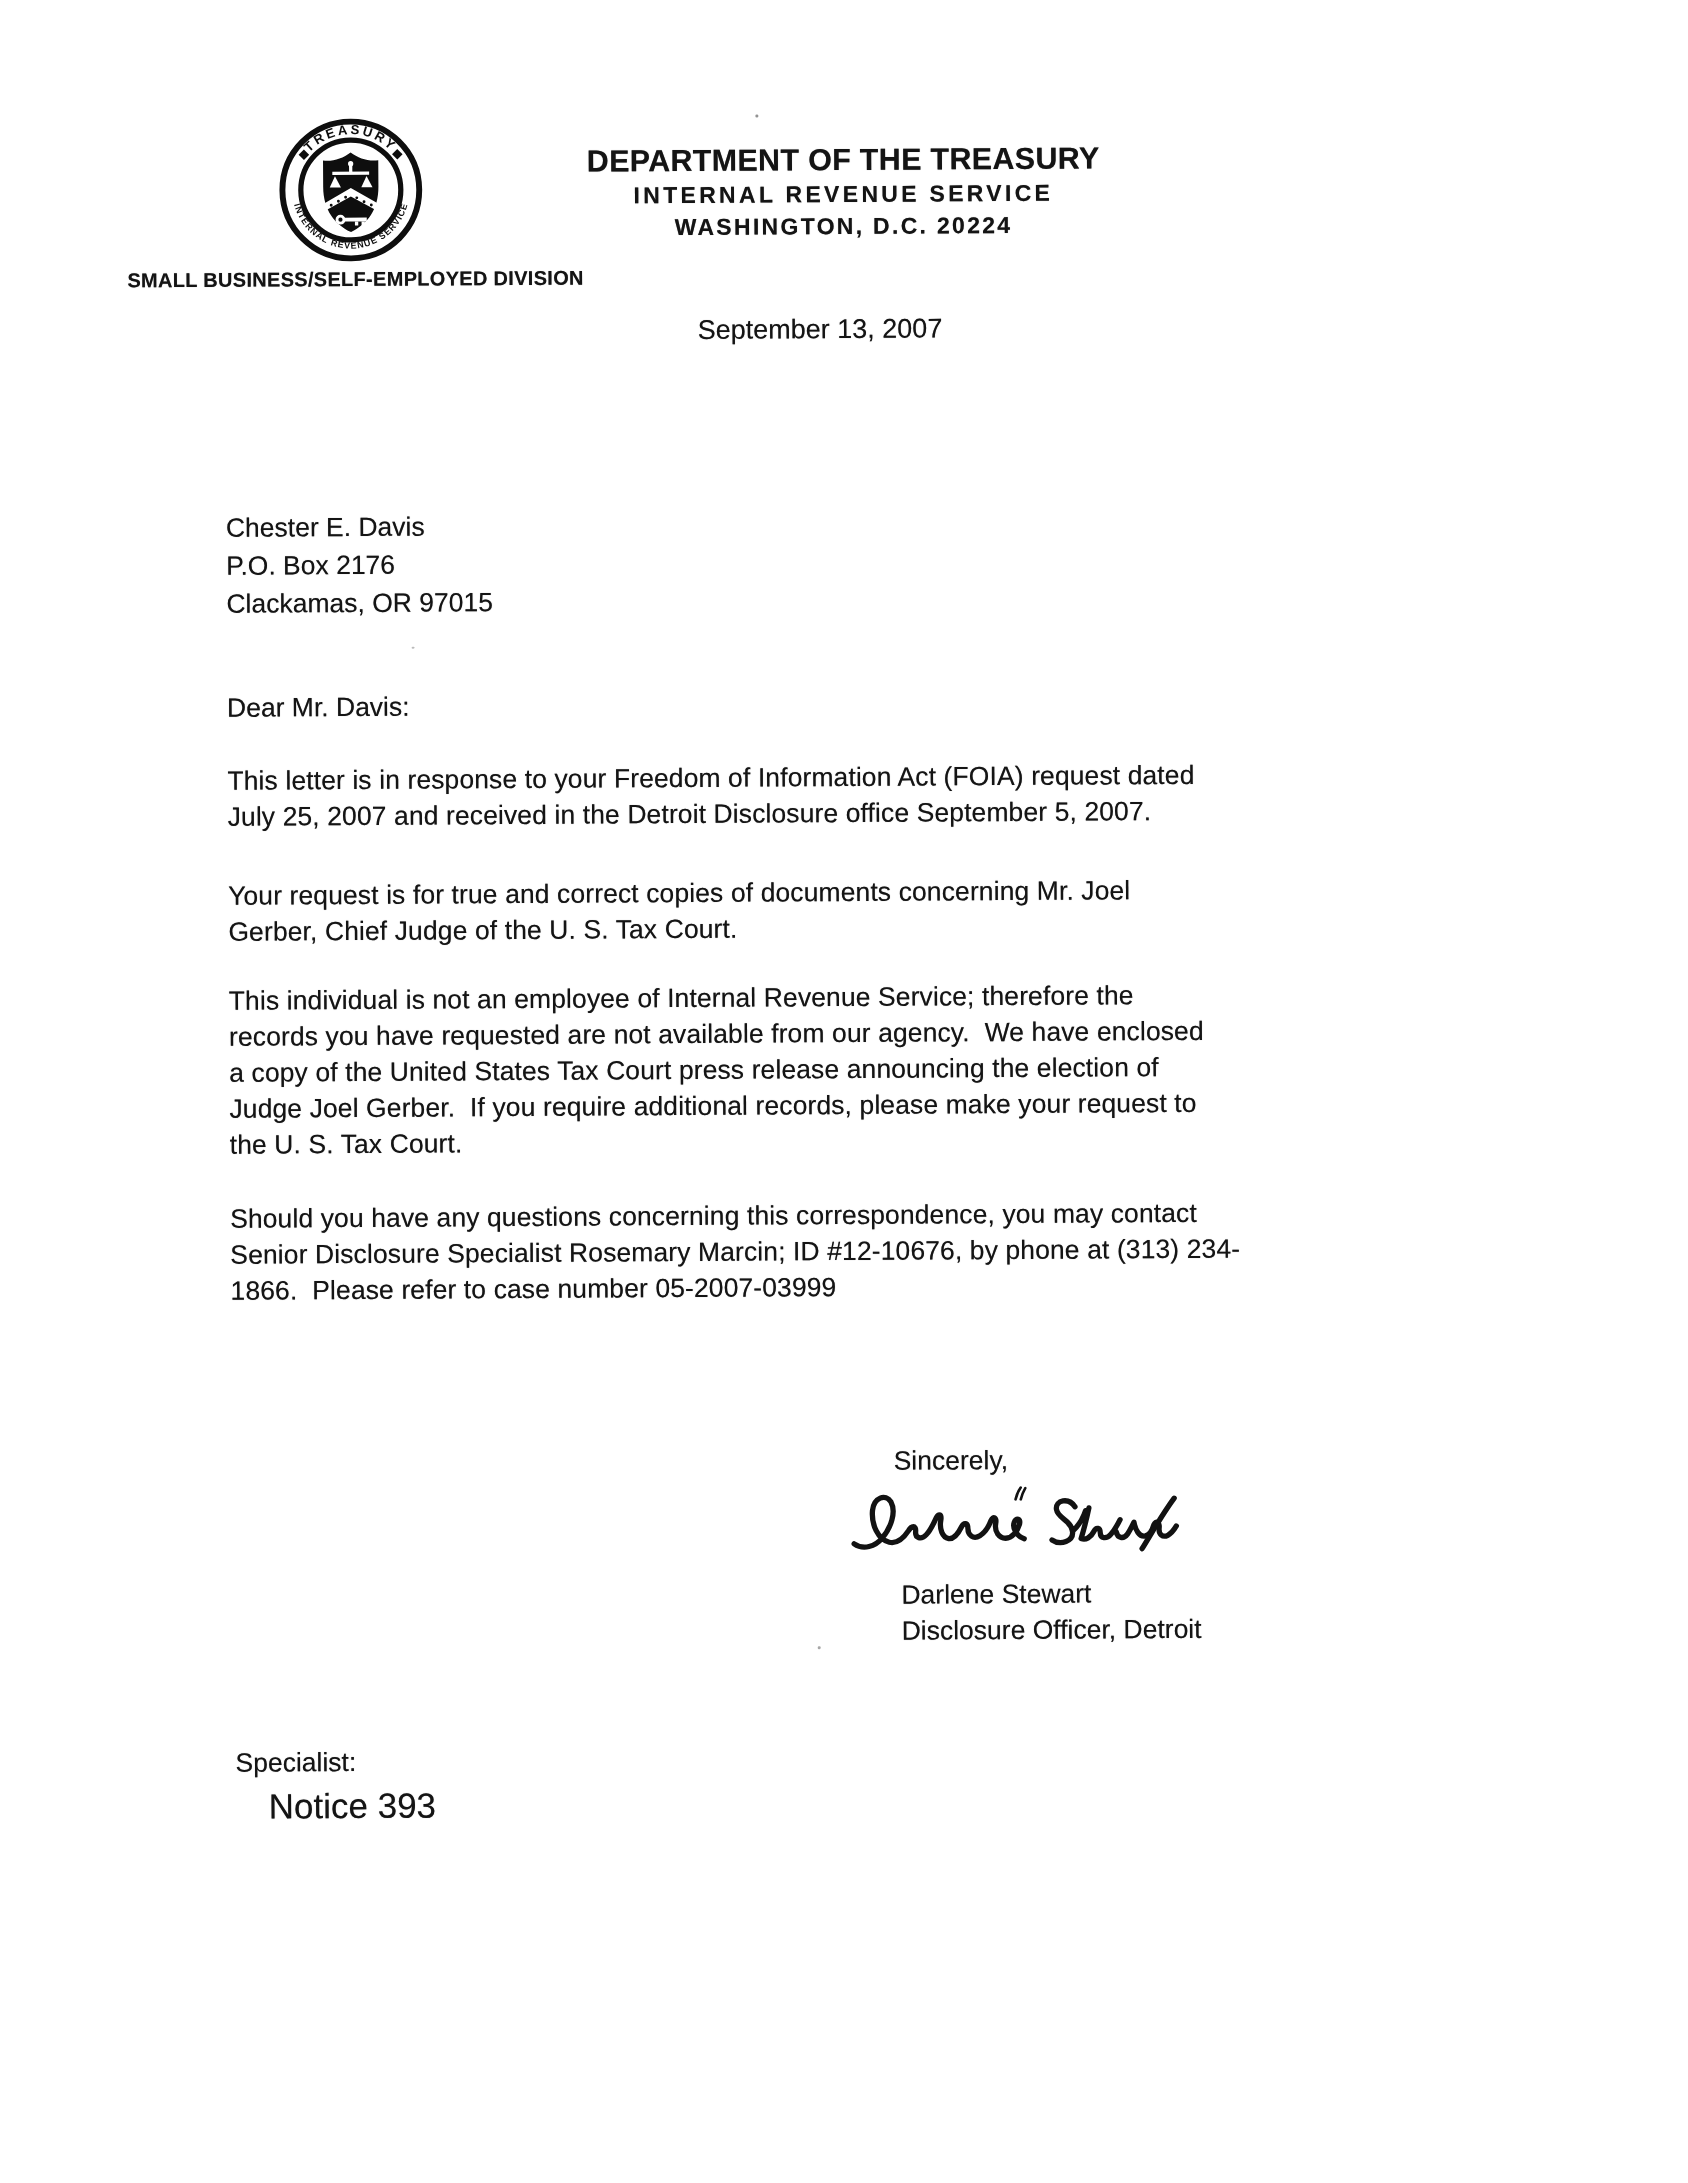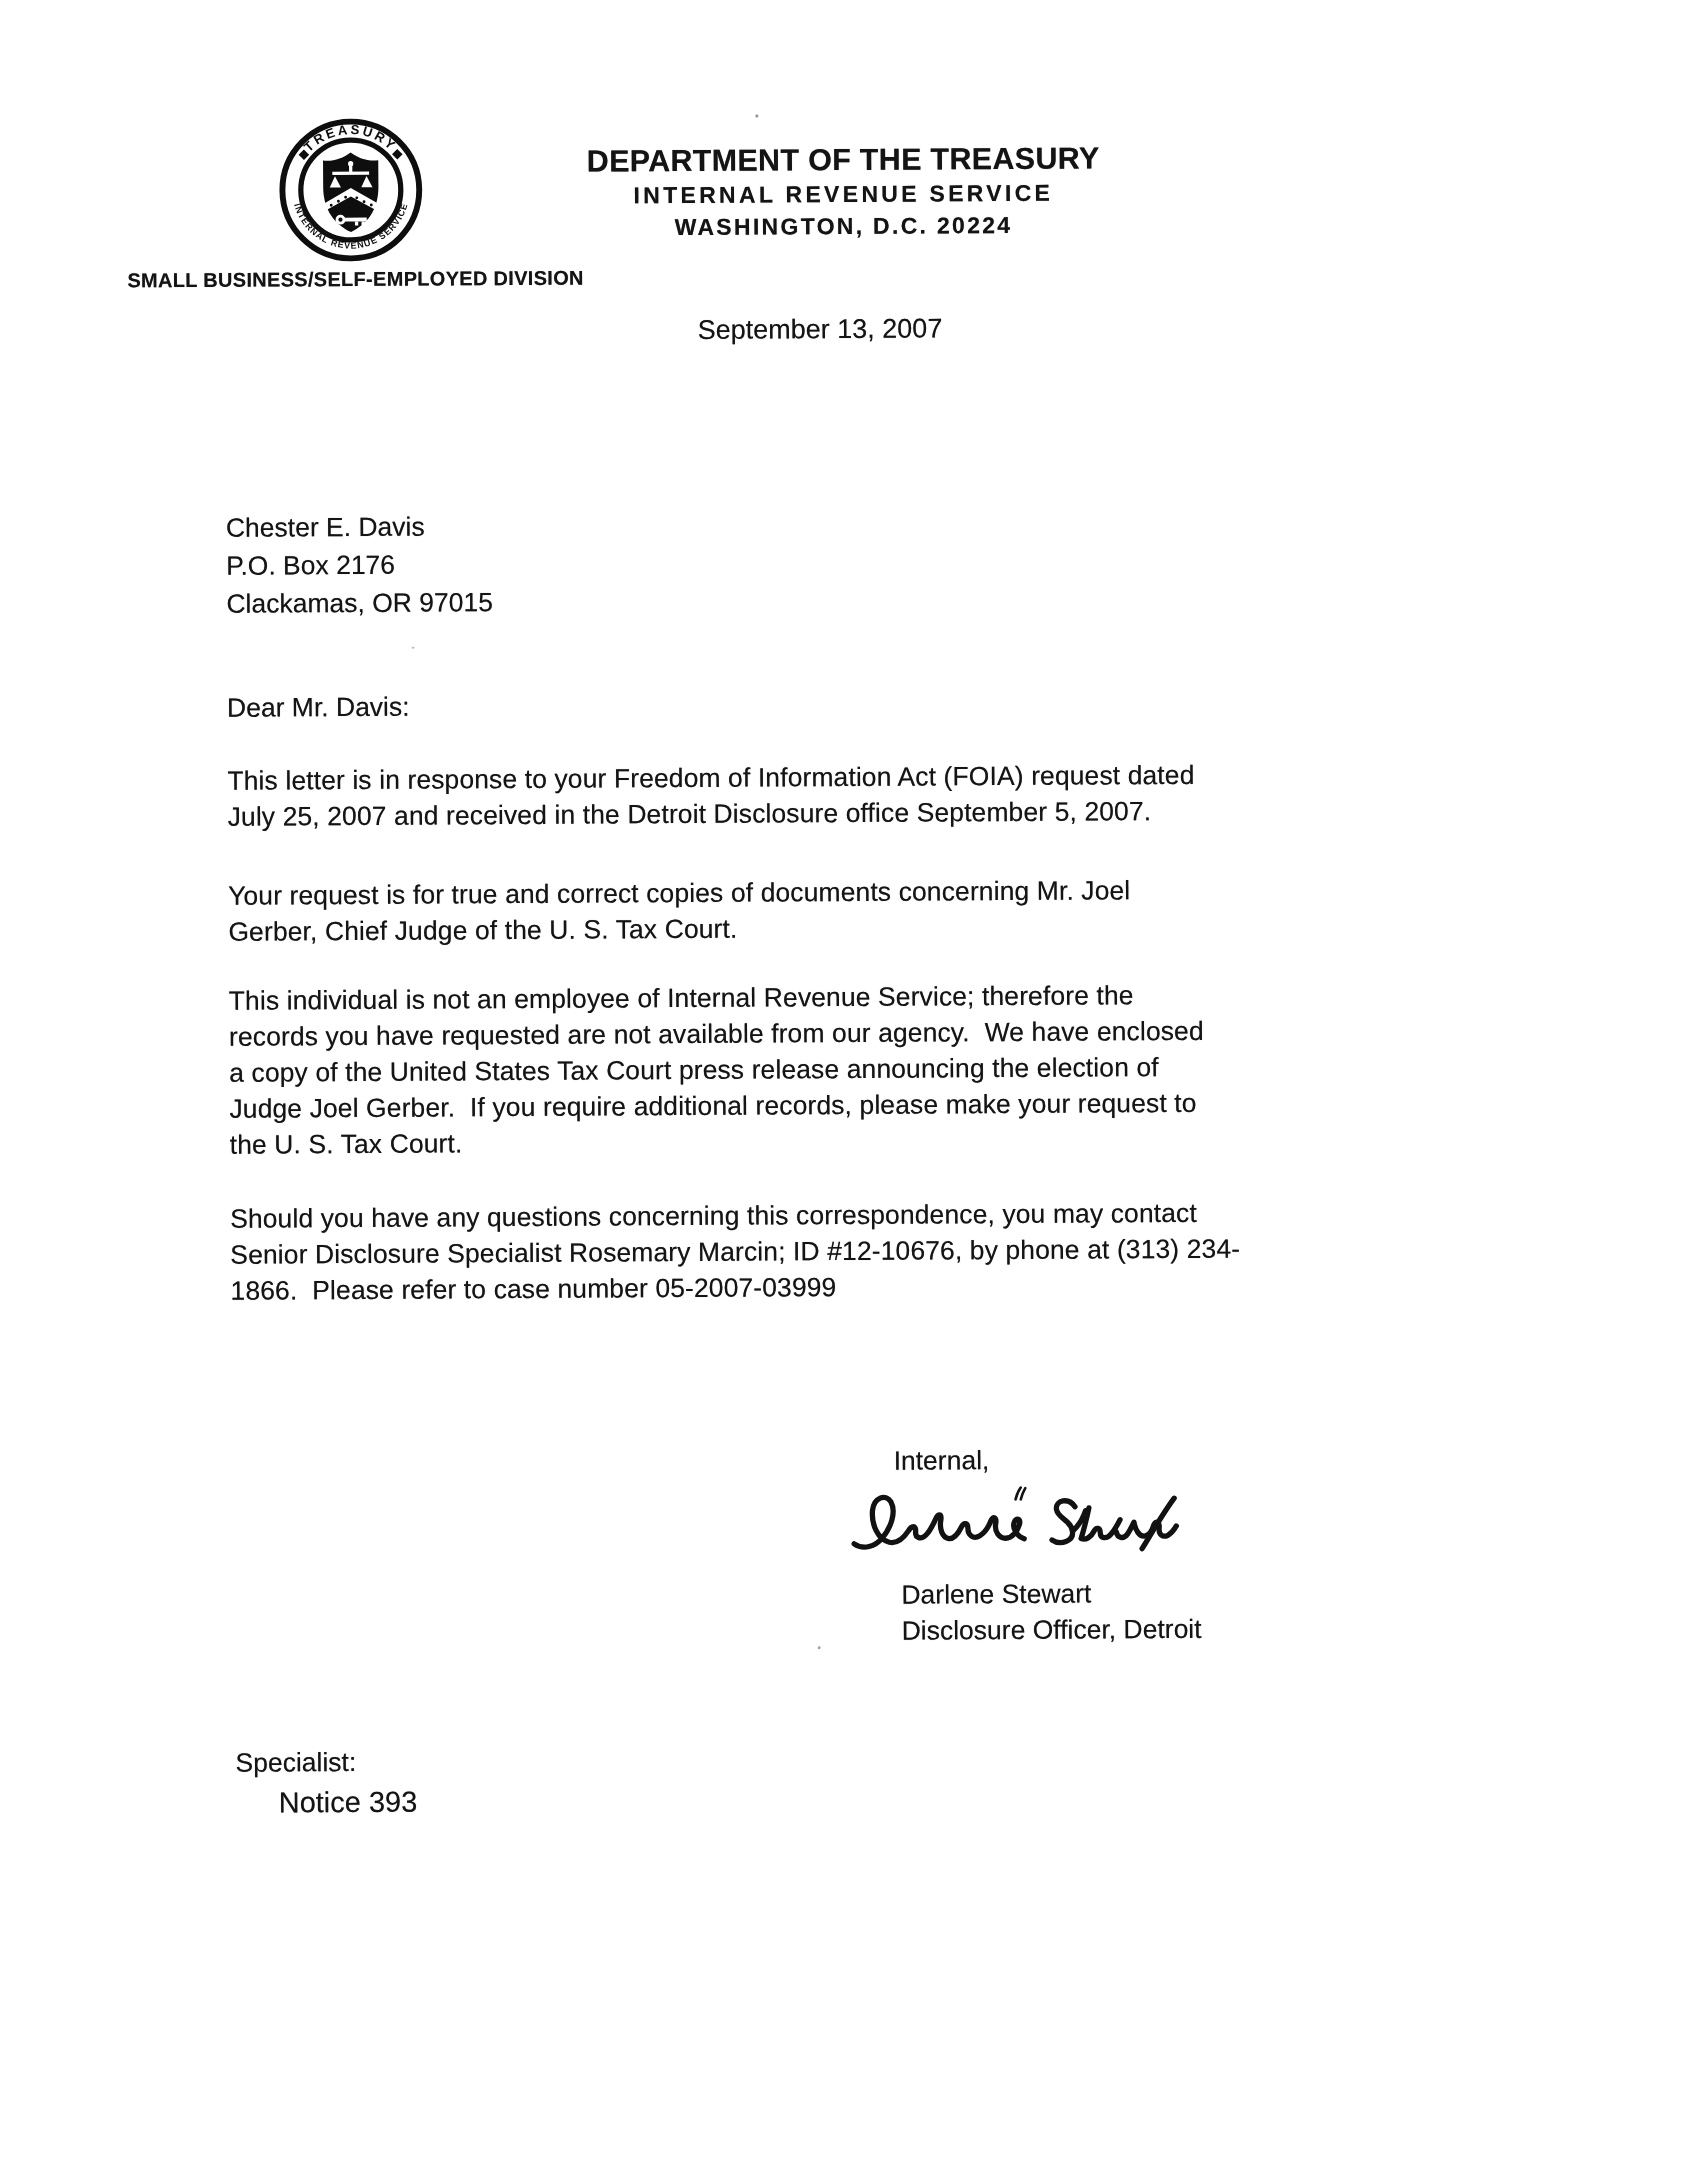--- a/index.html
+++ b/index.html
@@ -79,21 +79,21 @@
   .para-4 { top: 1197px; }
 
   
   .valediction   { left: 890px; top: 1446px; font-size: 26.5px; }
   .signature-box { left: 842px; top: 1479px; width: 351px; height: 90px; }
   .signer-name   { left: 897px; top: 1580px; font-size: 26.5px; }
   .signer-title  { left: 897px; top: 1616px; font-size: 26.5px; }
 
   
   .enclosure-label { left: 230px; top: 1744px; font-size: 26.5px; }
-  .enclosure-item  { left: 273px; top: 1783px; font-size: 29px; }
+  .enclosure-item  { left: 263px; top: 1783px; font-size: 35px; }
 
   
   .speck {
     position: absolute;
     background: rgba(10,10,10,0.8);
     border-radius: 50%;
   }
   .speck.s1 { left: 760px; top: 114px;  width: 3.3px; height: 2.6px; opacity:.55; }
   .speck.s2 { left: 407px;  top: 1034px; width: 2.6px; height: 2.6px; opacity:.4; }
   .speck.s3 { left: 813px; top: 1646px; width: 2.6px; height: 2.6px; opacity:.45; }
@@ -180,21 +180,21 @@
 Gerber, Chief Judge of the U. S. Tax Court.</div>
     <div class="abs para para-3 pre ink">This individual is not an employee of Internal Revenue Service; therefore the
 records you have requested are not available from our agency.  We have enclosed
 a copy of the United States Tax Court press release announcing the election of
 Judge Joel Gerber.  If you require additional records, please make your request to
 the U. S. Tax Court.</div>
     <div class="abs para para-4 pre ink">Should you have any questions concerning this correspondence, you may contact
 Senior Disclosure Specialist Rosemary Marcin; ID #12-10676, by phone at (313) 234-
 1866.  Please refer to case number 05-2007-03999</div>
 
-    <div class="abs valediction ink">Internal,</div>
+    <div class="abs valediction ink">Sincerely,</div>
 
     <div class="abs signature-box" aria-label="Darlene Stewart">
       <svg viewBox="0 0 530 136" width="351" height="90">
         <g stroke="#121212" stroke-width="8" fill="none" stroke-linecap="round" stroke-linejoin="round">
 
           <path d="M 12,98 C 26,108 44,102 54,90 C 68,74 76,50 68,35 C 60,22 42,28 40,48 C 38,69 48,92 65,96 C 78,99 88,88 94,79 C 99,71 106,70 105,80 C 104,90 113,93 121,85 C 128,78 132,68 136,60 C 140,52 145,54 143,64 C 141,76 145,89 155,91 C 164,92 170,82 174,74 C 178,66 184,67 184,76 C 184,86 192,93 202,87 C 210,82 216,72 219,64 C 222,57 228,59 226,69 C 224,81 231,91 241,91 C 251,91 259,80 262,70 C 264,62 257,59 254,67 C 251,75 257,88 269,92"></path>
 
           <path d="M 346,44 C 337,30 316,33 318,48 C 320,62 340,64 342,81 C 344,96 324,103 311,94 M 342,81 C 350,74 358,62 362,50 M 355,92 C 360,76 364,60 367,46 M 355,92 C 362,95 370,90 374,82 C 378,74 384,76 384,84 C 384,92 393,94 400,86 C 406,79 411,70 414,64 M 408,82 C 410,92 419,94 425,86 C 429,80 432,74 435,68 C 437,80 443,90 451,89 C 458,88 463,79 465,72 C 468,65 474,68 473,77 C 472,86 478,92 486,88 C 492,85 496,79 499,74"></path>
 
           <path d="M 447,108 C 462,84 478,56 496,32"></path>

